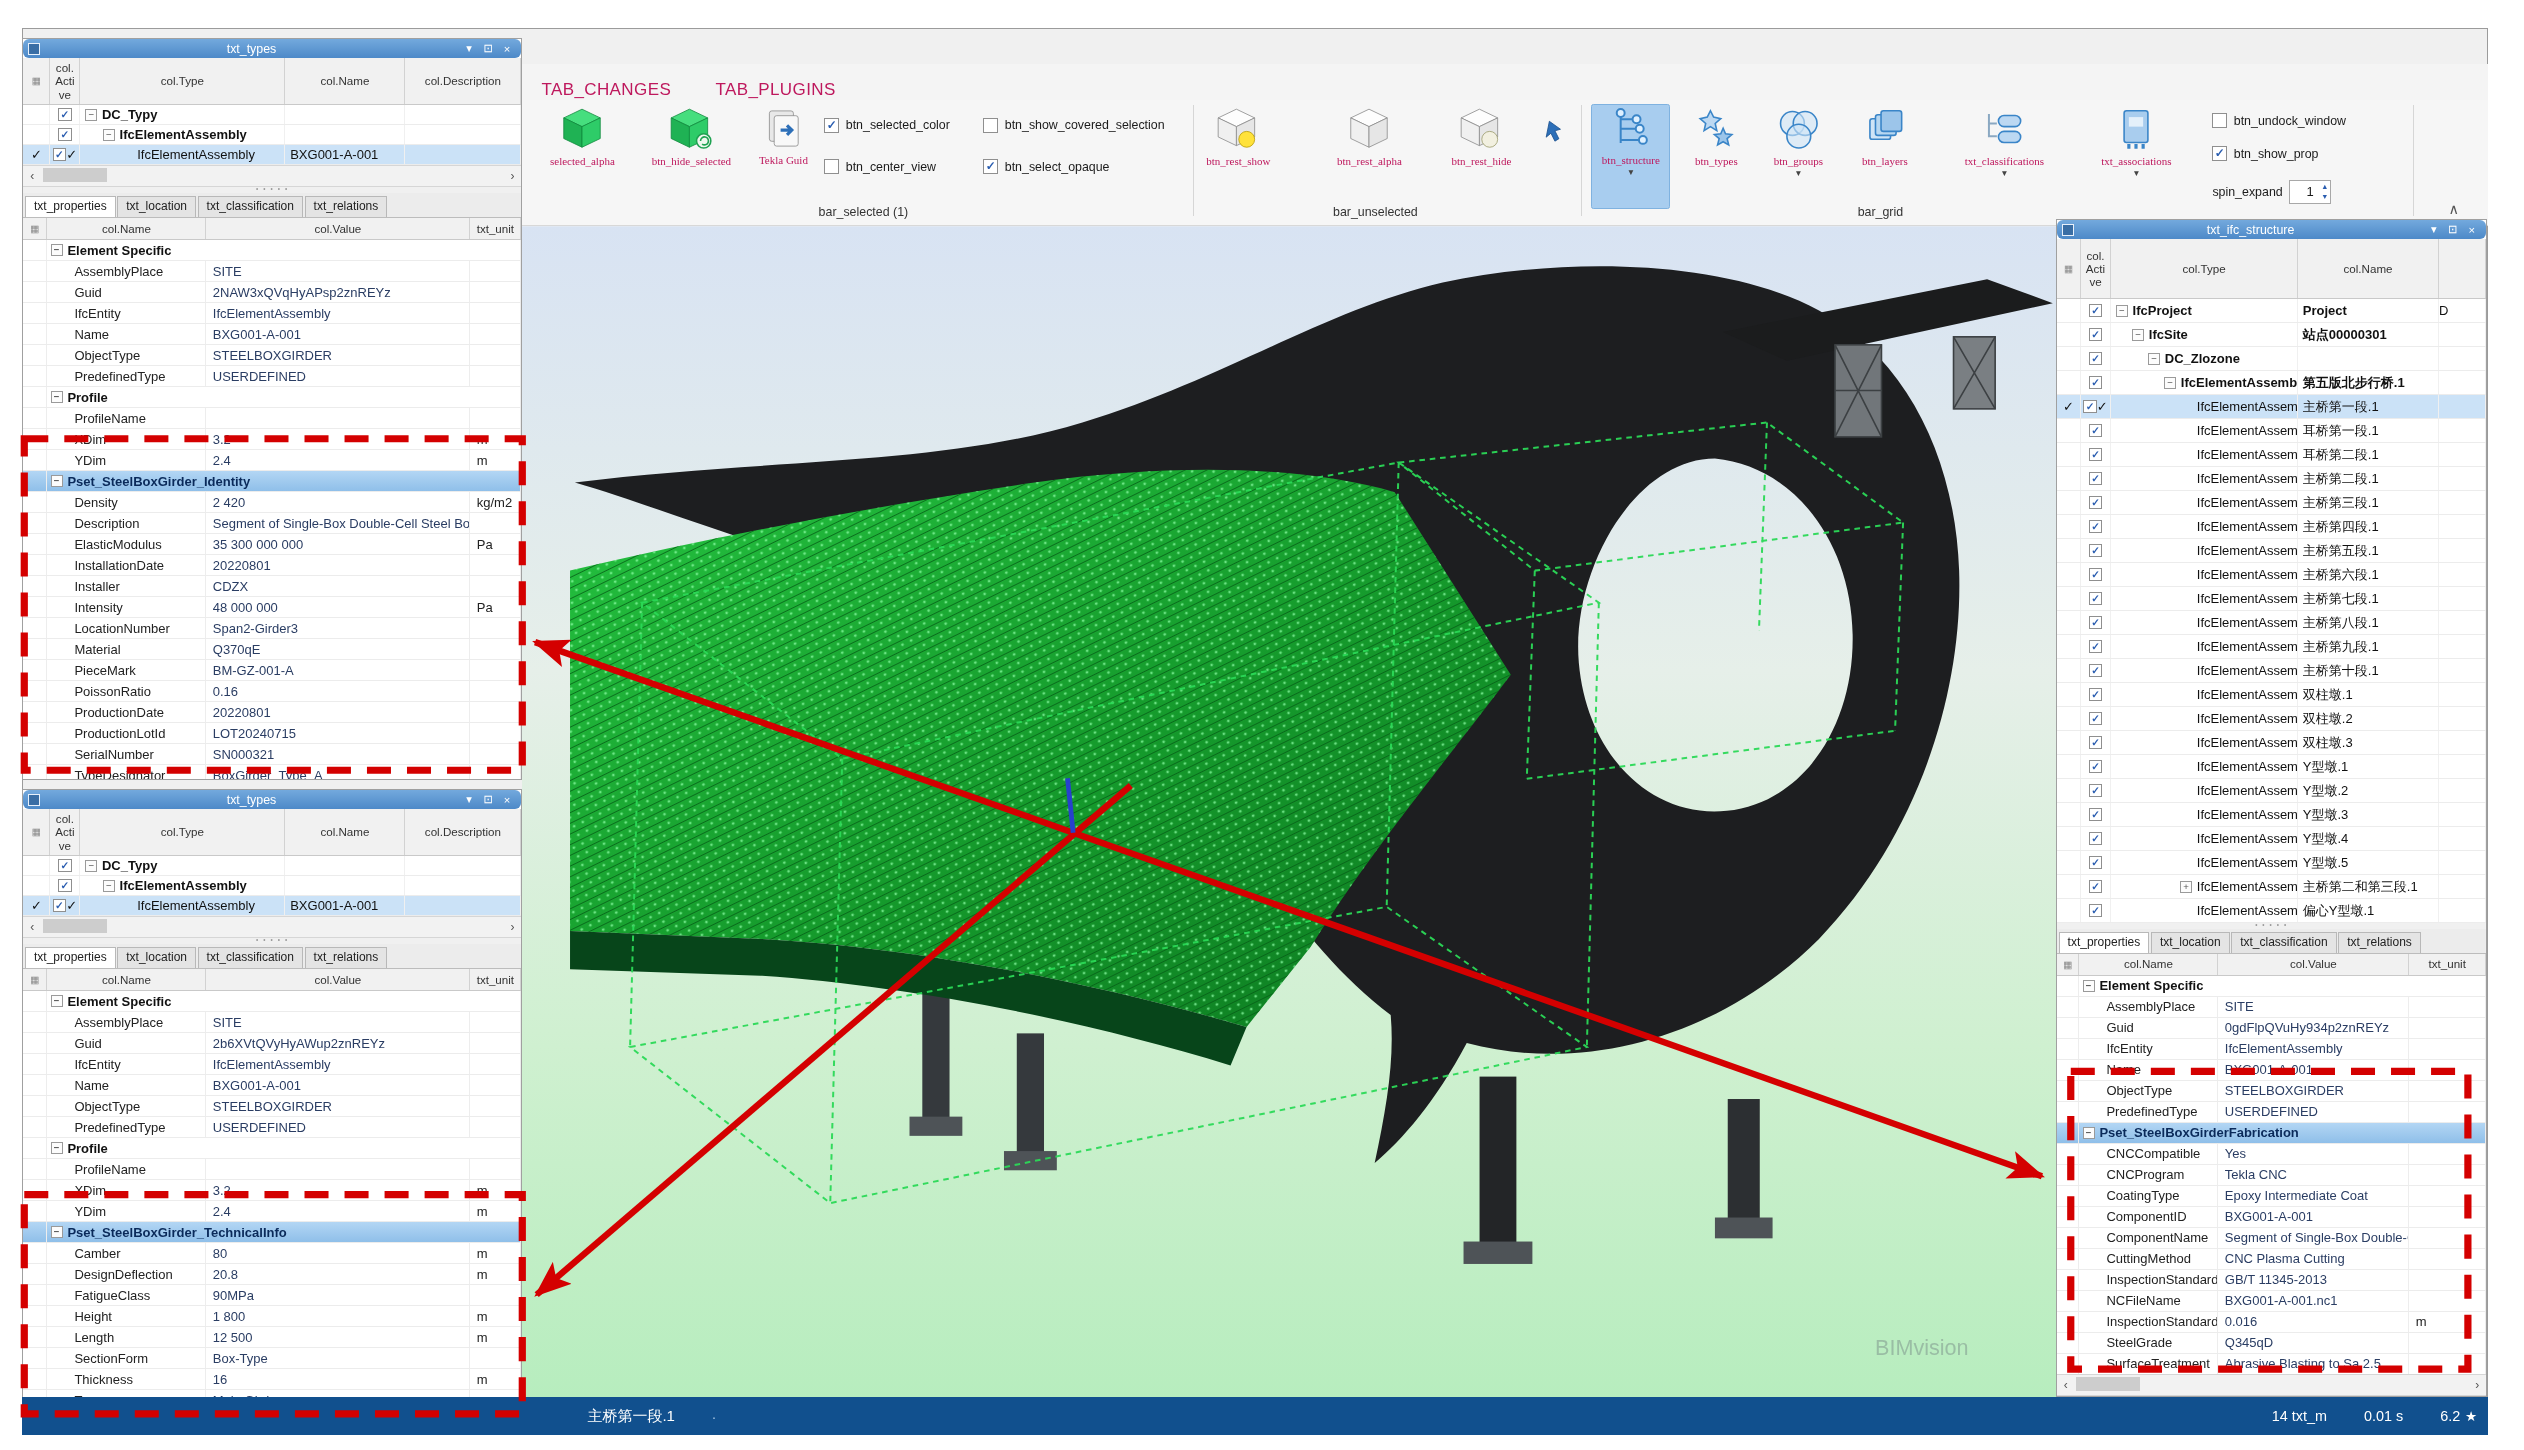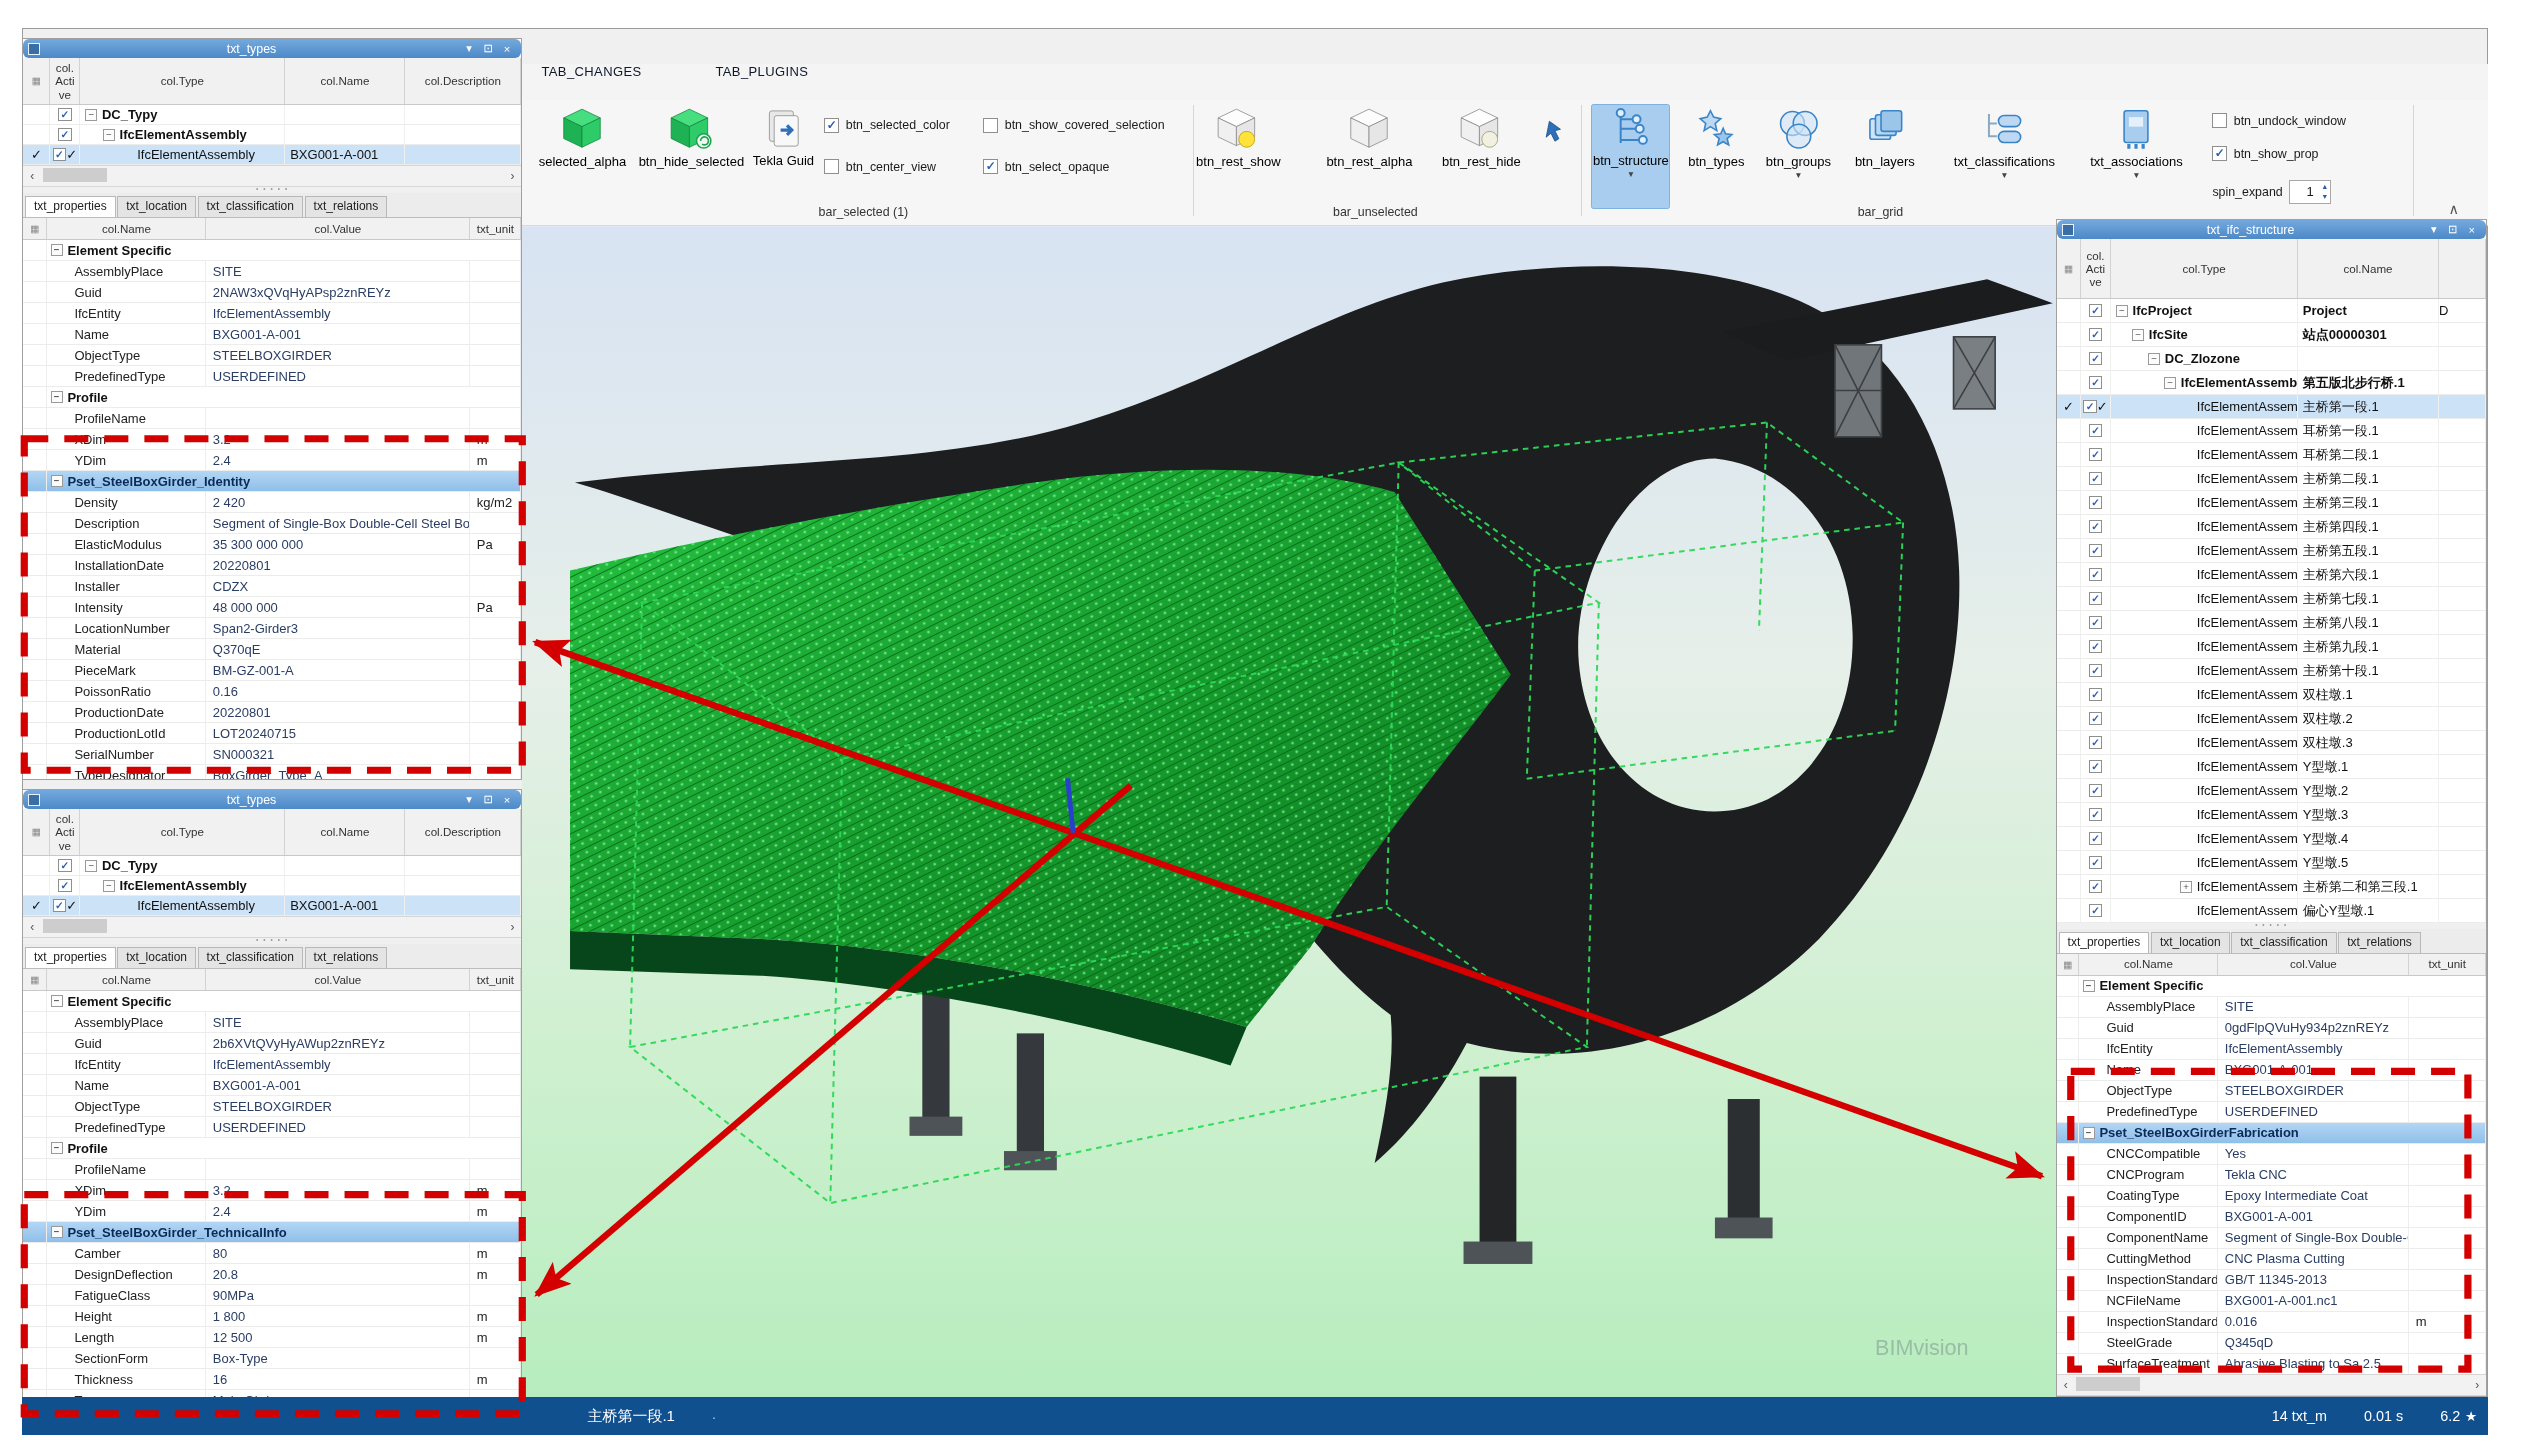--- a/index.html
+++ b/index.html
@@ -4,27 +4,27 @@
 <style>
   html,body{margin:0;padding:0;background:#ffffff;font-family:"Liberation Sans",sans-serif;}
   #page{position:relative;width:2525px;height:1450px;background:#ffffff;overflow:hidden;}
   .appwin{position:absolute;left:22.4px;top:28px;width:2466px;height:1407px;background:#f0f0f0;border:0.8px solid #9b9b9b;box-sizing:border-box;}
 
   
   .titlebar{position:absolute;left:22.4px;top:28px;width:2466px;height:36px;background:#f0f0f0;}
   .title-text{position:absolute;left:0;right:0;top:8px;text-align:center;font-size:17px;color:#222;}
   .winctl{position:absolute;top:4.8px;width:37px;height:26px;text-align:center;font-size:17.6px;color:#555;line-height:26px;cursor:default;}
   .menubar{position:absolute;left:22.4px;top:64px;width:2466px;height:36px;background:#f4f4f4;}
-  .menutab{position:absolute;top:0;font-size:13px;color:#0f172a;letter-spacing:0.4px;}
+  .menutab{position:absolute;top:16px;font-size:17px;color:#be185d;letter-spacing:0.4px;}
 
   
   .ribbon{position:absolute;left:22.4px;top:100px;width:2466px;height:126px;background:#f6f6f6;border-bottom:0.8px solid #d8d8d8;box-sizing:border-box;}
   .rsep{position:absolute;top:4.8px;height:111px;width:0.8px;background:#d6d6d6;}
   .ritem{position:absolute;text-align:center;}
-  .rlabel{font-size:13px;color:#000000;line-height:1.15;}
+  .rlabel{font-size:11px;color:#be185d;line-height:1.15;font-family:Liberation Serif, serif;}
   .rgrouplabel{position:absolute;font-size:12.4px;color:#333;text-align:center;}
   .rcheck{position:absolute;display:flex;align-items:center;gap:6.4px;font-size:12.4px;color:#1b1b1b;white-space:nowrap;}
   .cbx{display:inline-block;width:15px;height:15px;background:#fff;border:0.8px solid #8f8f8f;box-sizing:border-box;text-align:center;line-height:13.6px;font-size:12px;color:#2a5db0;font-weight:bold;}
   .cbx.checked::after{content:"✓";}
   .ribbon-btn-sel{background:#a8cdef;border:0.8px solid #7fb2e0;border-radius:2.4px;}
   .caret{font-size:9.6px;color:#444;line-height:1;}
   .spinbox{display:inline-block;width:42px;height:24px;background:#fff;border:0.8px solid #a8a8a8;box-sizing:border-box;font-size:13px;line-height:22.4px;text-align:center;position:relative;}
   .spin-arrows{position:absolute;right:1.6px;top:0.8px;font-size:7.2px;color:#2a5db0;line-height:1.4;}
   .collapse{position:absolute;font-size:14.4px;color:#555;}
   .icon56{width:46px;height:46px;display:inline-block;}

